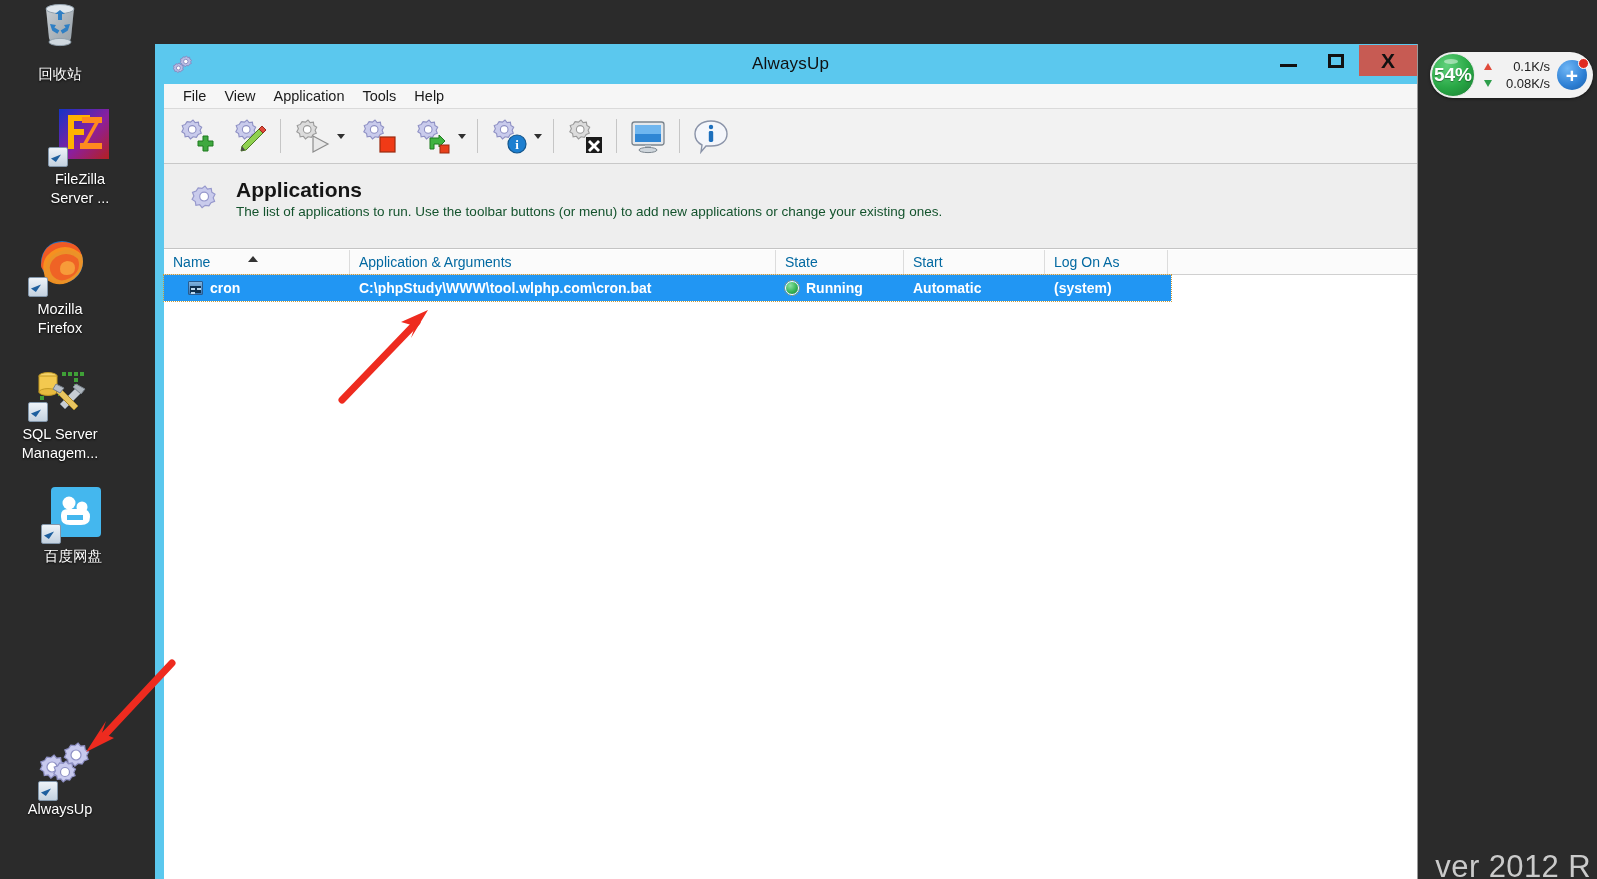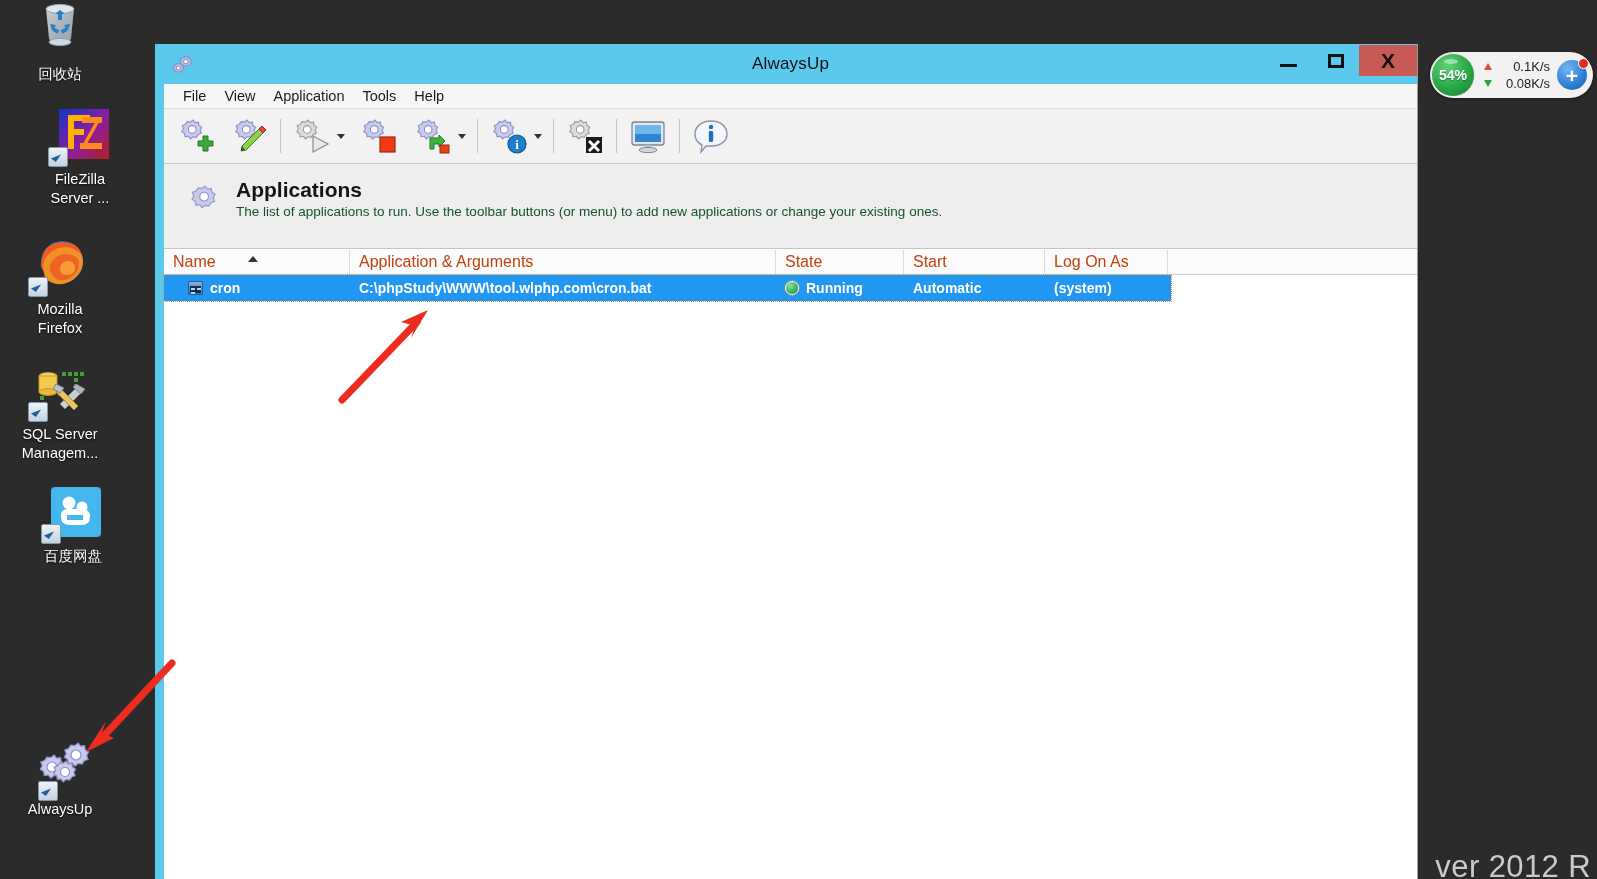--- a/index.html
+++ b/index.html
@@ -71,21 +71,21 @@
     box-shadow: 0 1px 3px rgba(0,0,0,.5);
     display: flex; align-items: center;
     padding-right: 6px;
     z-index: 60;
   }
   #net-pct {
     width: 44px; height: 44px;
     border-radius: 50%;
     background: radial-gradient(circle at 35% 28%, #5fd17a 0%, #28a745 55%, #1b7a32 100%);
     border: 1px solid #e8e8e8;
-    color: #fff; font-size: 14px; font-weight: bold;
+    color: #fff; font-size: 19px; font-weight: bold;
     display: flex; align-items: center; justify-content: center;
     text-shadow: 0 1px 1px rgba(0,0,0,.35);
     margin-left: 1px;
     position: relative;
   }
   #net-pct::after{
     content:""; position:absolute; left:12px; top:5px;
     width:14px;height:5px;border-radius:50%;
     background:rgba(255,255,255,.45);
   }
@@ -202,21 +202,21 @@
   
   #list-area {
     position: absolute; left: 0; right: 0;
     top: 206px; bottom: 0;
     background: #ffffff;
   }
   #list-header {
     display: flex; height: 25px;
     background: #fbfbfb;
     border-bottom: 1px solid #d0d0d0;
-    font-size: 16px; color: #c2410c;
+    font-size: 14px; color: #0369a1;
   }
   .col-h {
     display: flex; align-items: center;
     padding-left: 9px;
     border-right: 1px solid #dcdcdc;
     position: relative;
     cursor: default;
   }
   .sort-arrow {
     position: absolute; left: 84px; top: 6px;

